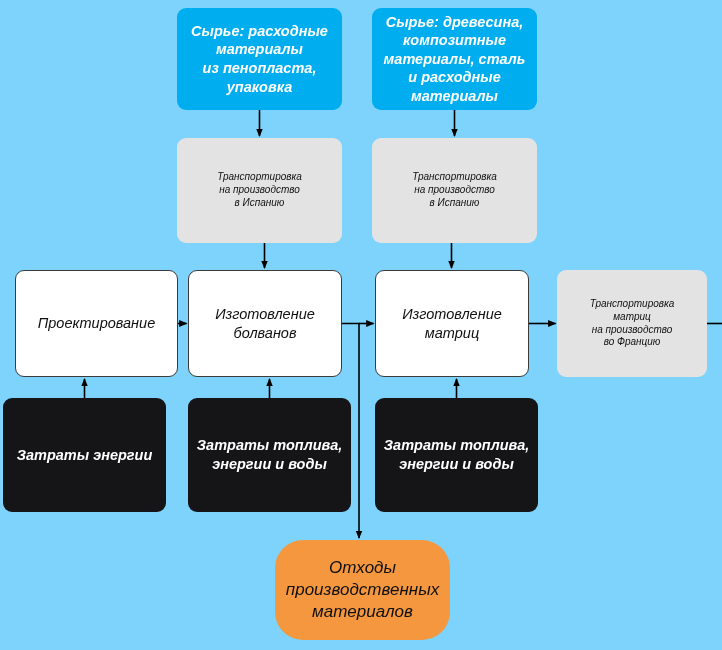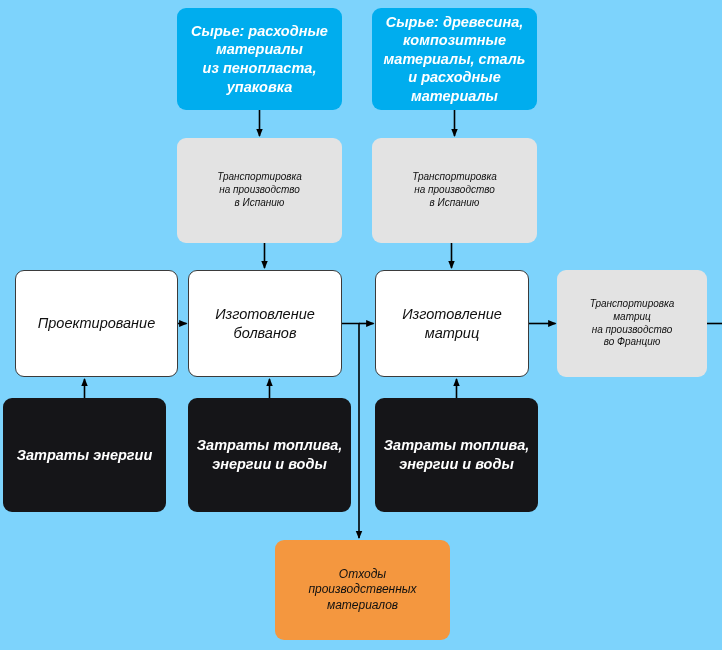--- a/index.html
+++ b/index.html
@@ -53,21 +53,22 @@
   .node-cost {
     background: #151518;
     color: #ffffff;
     font-weight: bold;
     font-size: 14.5px;
   }
   .node-waste {
     background: #F4973F;
     color: #101010;
     font-weight: normal;
-    font-size: 12px;
+    font-size: 17px;
+    border-radius: 28px;
   }
   #edges {
     position: absolute;
     left: 0;
     top: 0;
     width: 722px;
     height: 650px;
     z-index: 1;
     pointer-events: none;
   }

